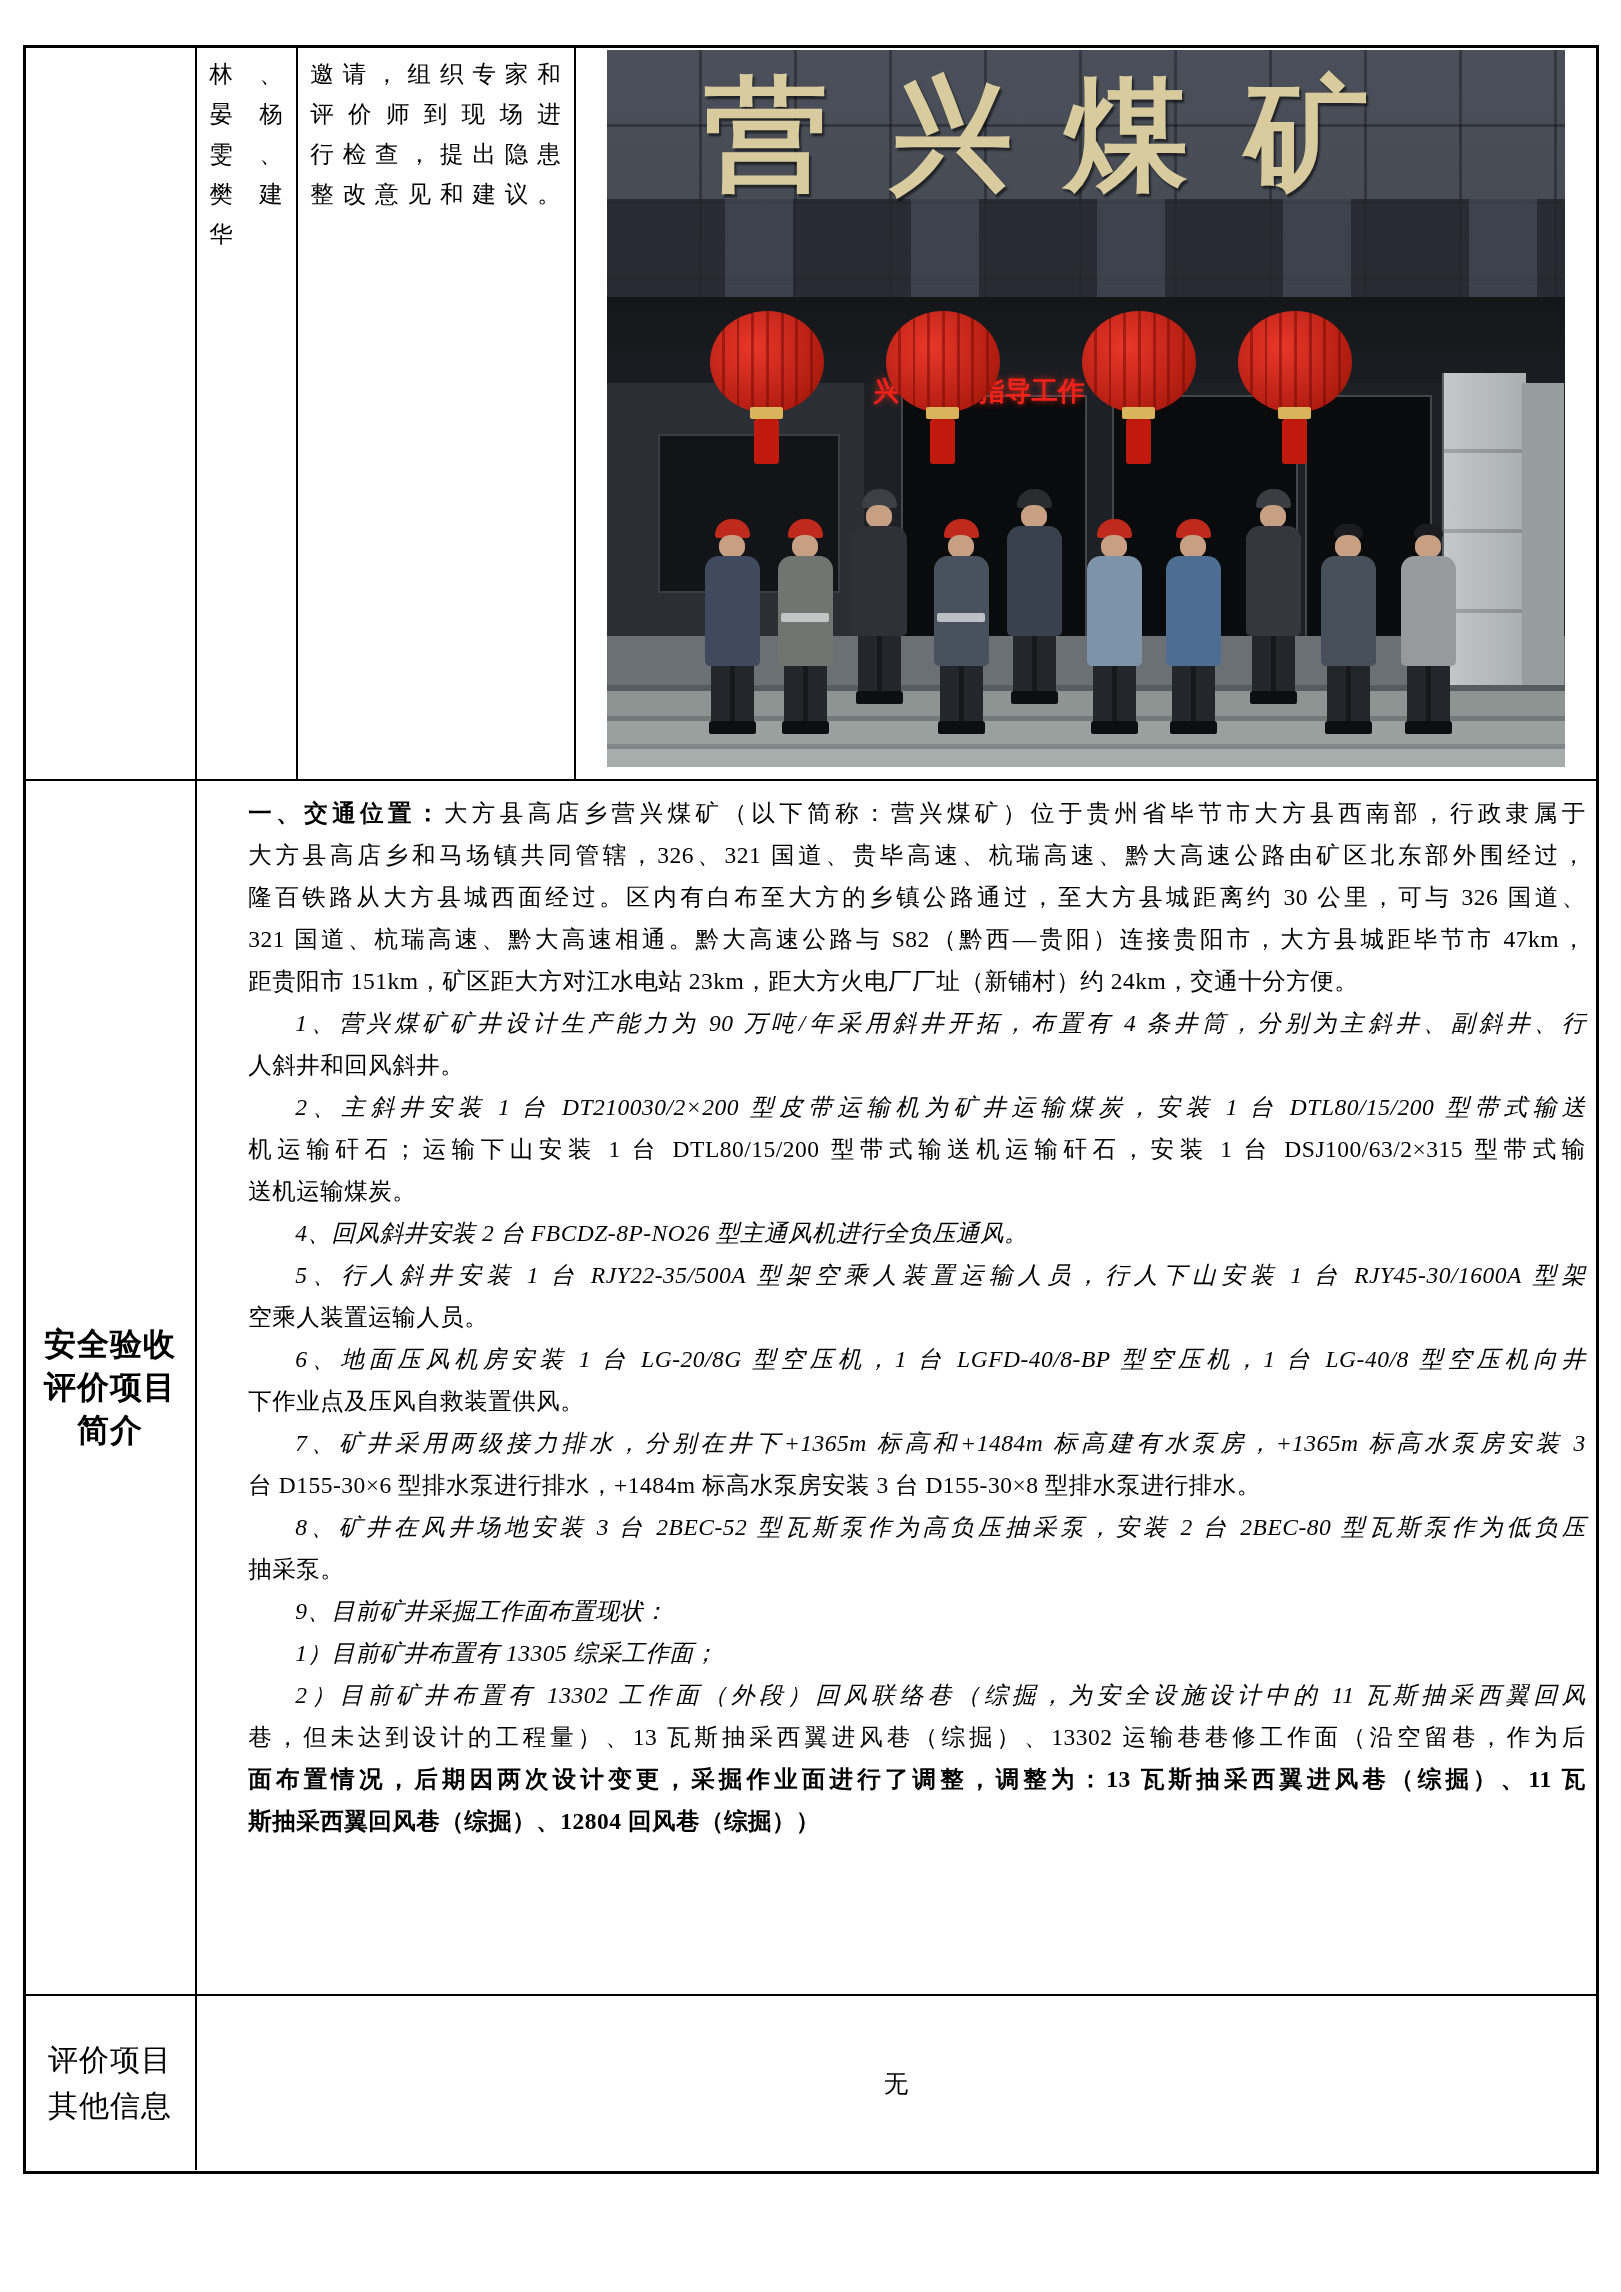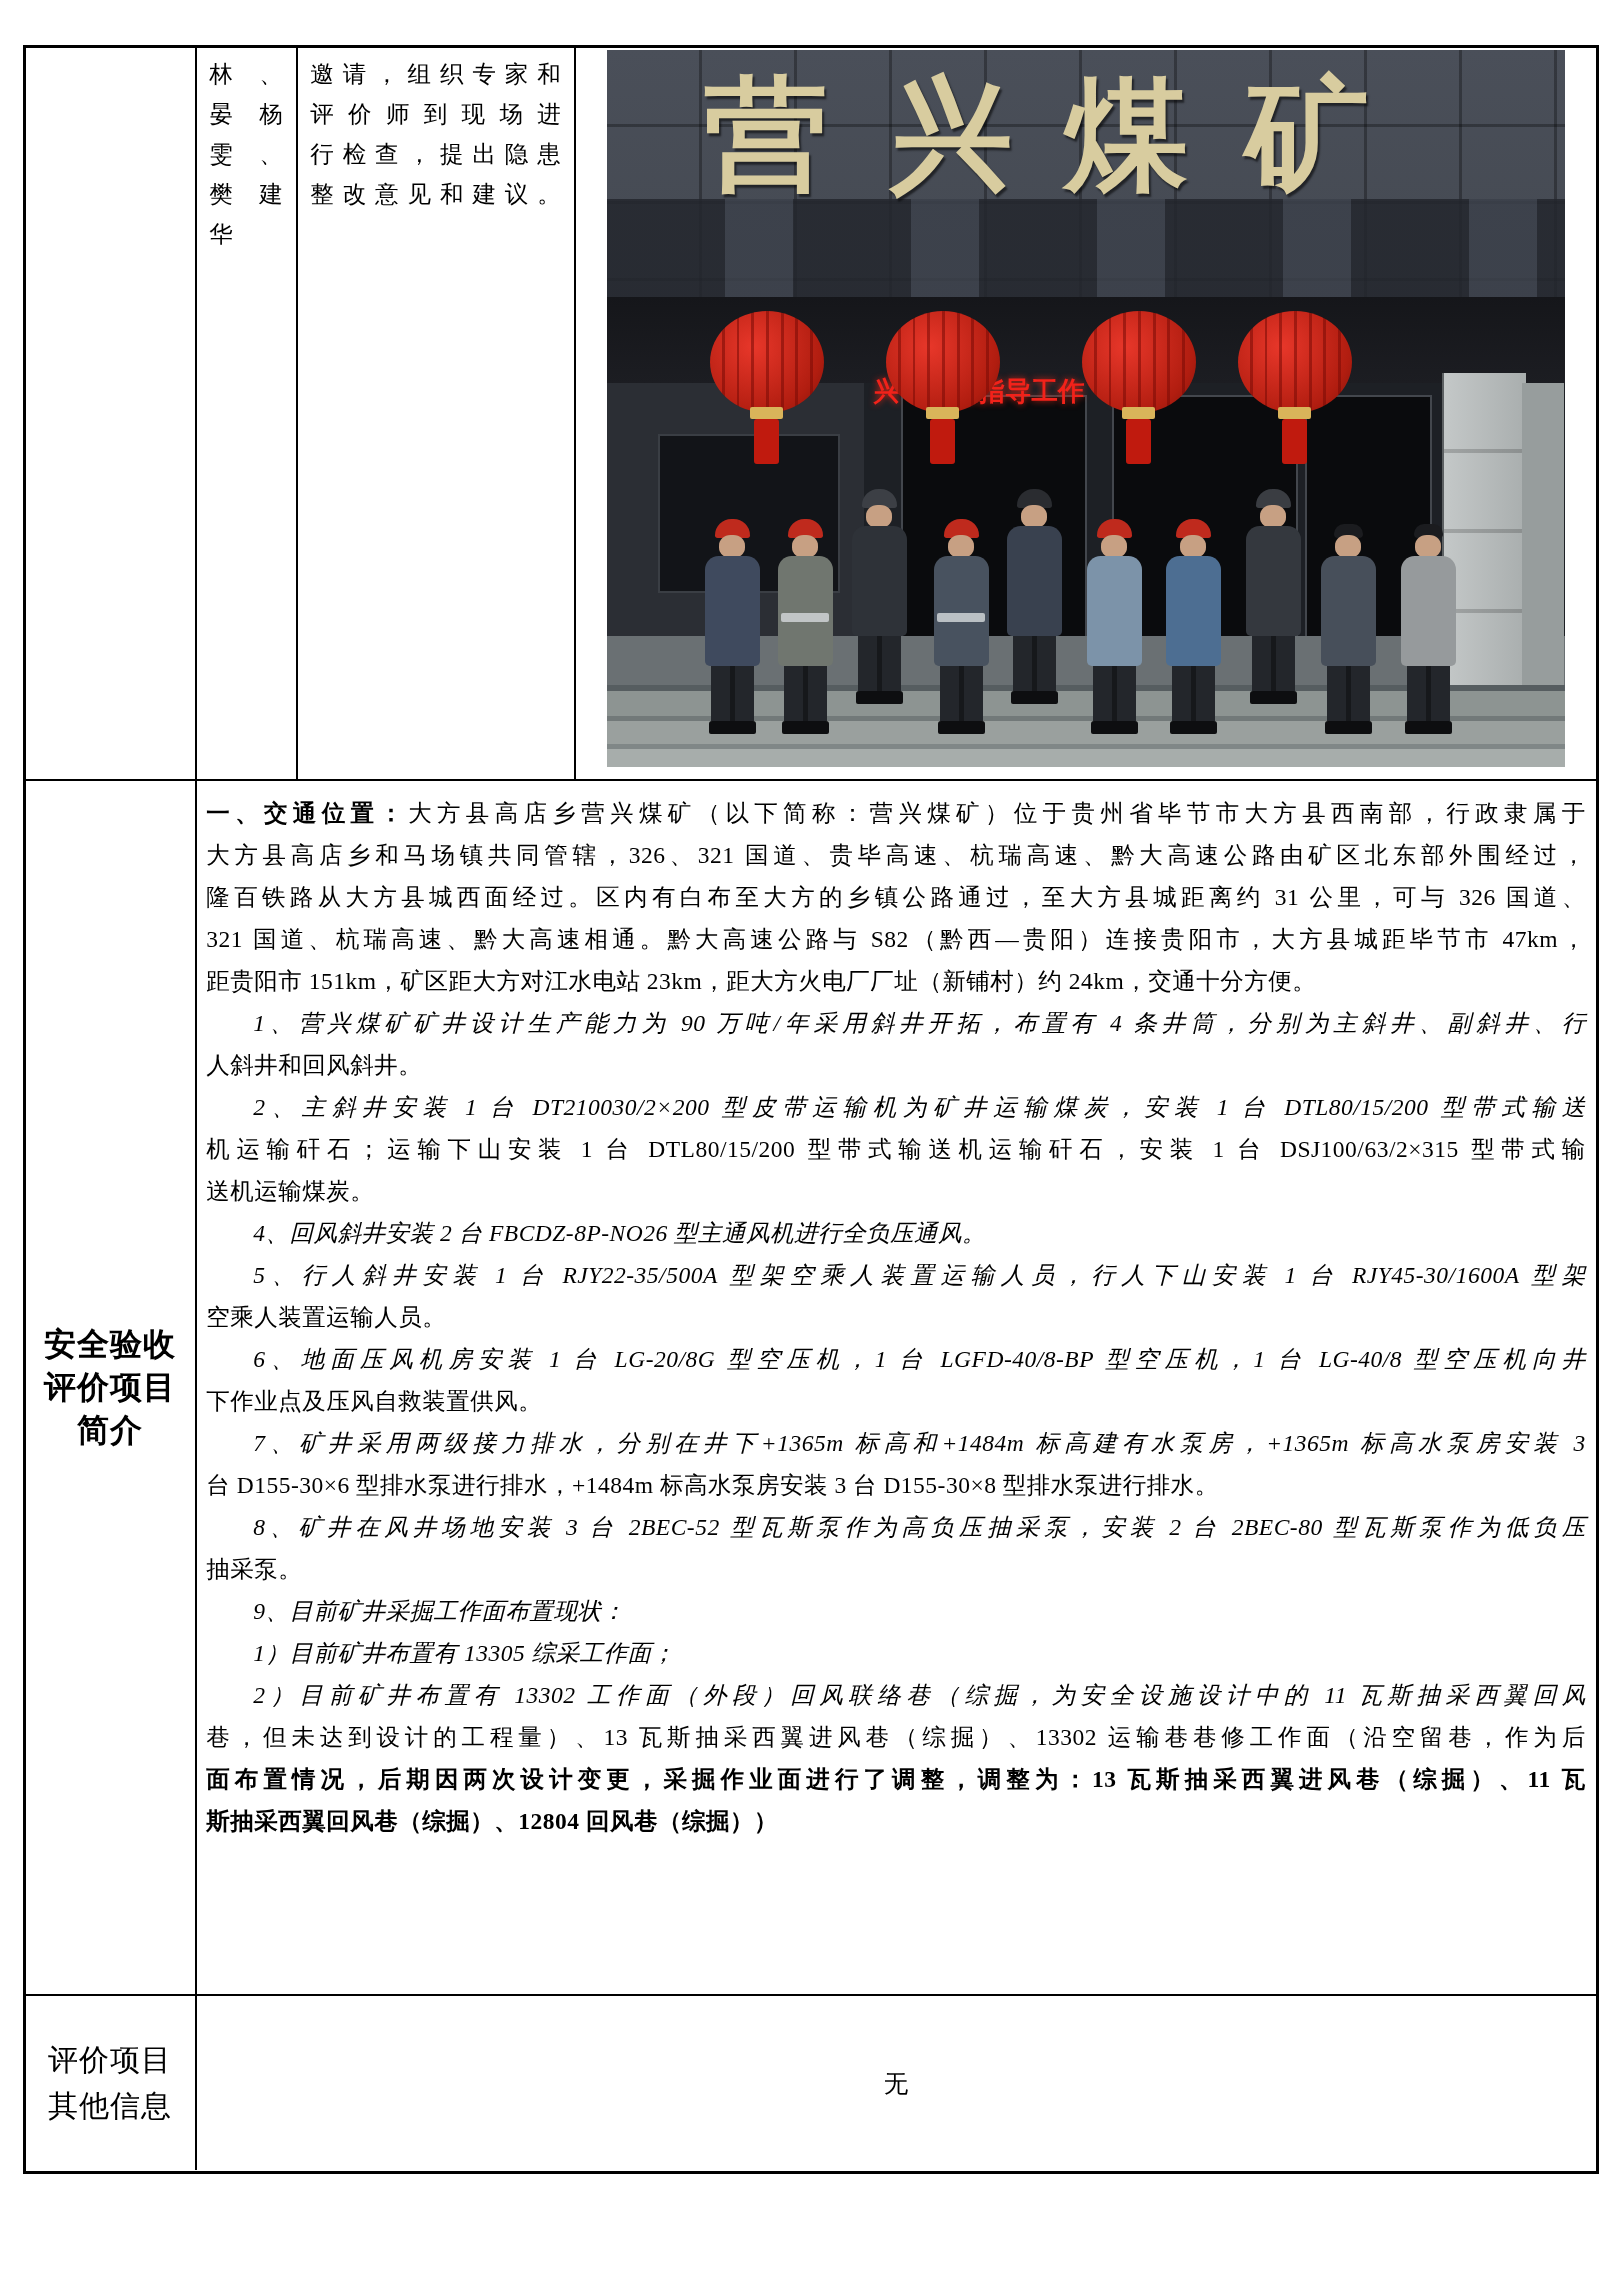--- a/index.html
+++ b/index.html
@@ -16,21 +16,21 @@
   .row1{height:733px;border-bottom:2.9px solid #000;}
   .row2{height:1215px;border-bottom:2.9px solid #000;}
   .row3{height:174px;}
   .cell{box-sizing:border-box;position:relative;}
   .v{border-right:2.9px solid #000;}
   .c-label{width:171px;display:flex;align-items:center;justify-content:center;text-align:center;}
   .row1 .c1{width:171px;}
   .row1 .c2{width:101px;padding:5.9px 12.7px 0 12.7px;}
   .row1 .c3{width:278px;padding:5.9px 12.7px 0 12.7px;}
   .row1 .c4{flex:1;}
-  .row2 .c-content{flex:1;padding:10.8px 9.8px 0 9.8px;overflow:hidden;}
+  .row2 .c-content{flex:1;padding:10.8px 9.8px 0 9.8px;overflow:hidden;margin-left:42px;}
   .row3 .c-content{flex:1;display:flex;align-items:center;justify-content:center;}
 
   
   .name-line,.inv-line{
     font-size:23.5px;line-height:40px;text-align:justify;text-align-last:justify;
   }
   .name-last{text-align-last:left;}
   .body-line{
     font-size:23.5px;line-height:42px;white-space:normal;
     text-align:justify;text-align-last:left;letter-spacing:0.5px;
@@ -266,21 +266,21 @@
     <div class="cell v c-label">
       <div class="label-big" id="row2-label">
           <div>安全验收</div>
           <div>评价项目</div>
           <div>简介</div>
         </div>
     </div>
     <div class="cell c-content" id="main-lines">
         <div class="body-line fill"><span class="b">一、交通位置：</span><span>大方县高店乡营兴煤矿（以下简称：营兴煤矿）位于贵州省毕节市大方县西南部，行政隶属于</span></div>
         <div class="body-line fill"><span>大方县高店乡和马场镇共同管辖，326、321 国道、贵毕高速、杭瑞高速、黔大高速公路由矿区北东部外围经过，</span></div>
-        <div class="body-line fill"><span>隆百铁路从大方县城西面经过。区内有白布至大方的乡镇公路通过，至大方县城距离约 31 公里，可与 326 国道、</span></div>
+        <div class="body-line fill"><span>隆百铁路从大方县城西面经过。区内有白布至大方的乡镇公路通过，至大方县城距离约 30 公里，可与 326 国道、</span></div>
         <div class="body-line fill"><span>321 国道、杭瑞高速、黔大高速相通。黔大高速公路与 S82（黔西—贵阳）连接贵阳市，大方县城距毕节市 47km，</span></div>
         <div class="body-line"><span>距贵阳市 151km，矿区距大方对江水电站 23km，距大方火电厂厂址（新铺村）约 24km，交通十分方便。</span></div>
         <div class="body-line ind fill"><span>1、营兴煤矿矿井设计生产能力为 90 万吨/年采用斜井开拓，布置有 4 条井筒，分别为主斜井、副斜井、行</span></div>
         <div class="body-line"><span>人斜井和回风斜井。</span></div>
         <div class="body-line ind fill"><span>2、主斜井安装 1 台 DT210030/2×200 型皮带运输机为矿井运输煤炭，安装 1 台 DTL80/15/200 型带式输送</span></div>
         <div class="body-line fill"><span>机运输矸石；运输下山安装 1 台 DTL80/15/200 型带式输送机运输矸石，安装 1 台 DSJ100/63/2×315 型带式输</span></div>
         <div class="body-line"><span>送机运输煤炭。</span></div>
         <div class="body-line ind"><span>4、回风斜井安装 2 台 FBCDZ-8P-NO26 型主通风机进行全负压通风。</span></div>
         <div class="body-line ind fill"><span>5、行人斜井安装 1 台 RJY22-35/500A 型架空乘人装置运输人员，行人下山安装 1 台 RJY45-30/1600A 型架</span></div>
         <div class="body-line"><span>空乘人装置运输人员。</span></div>

